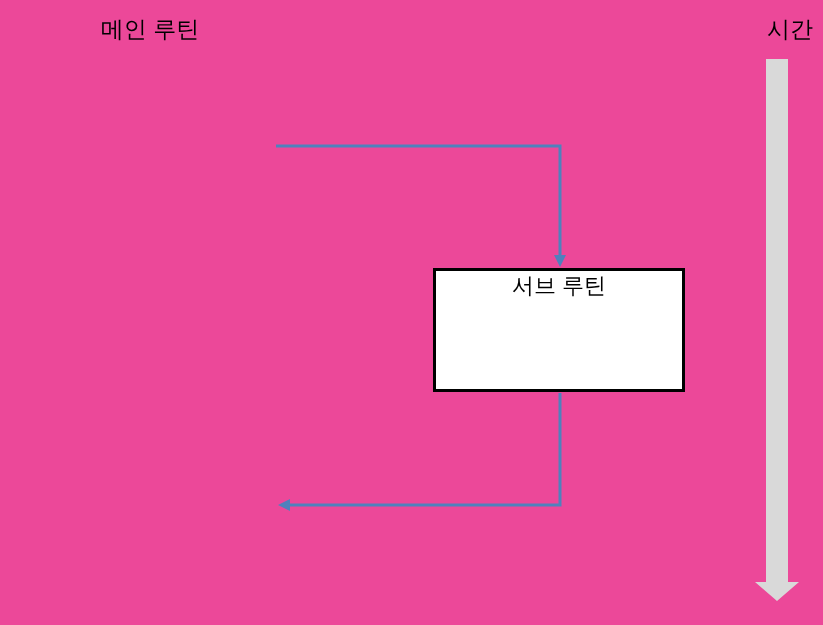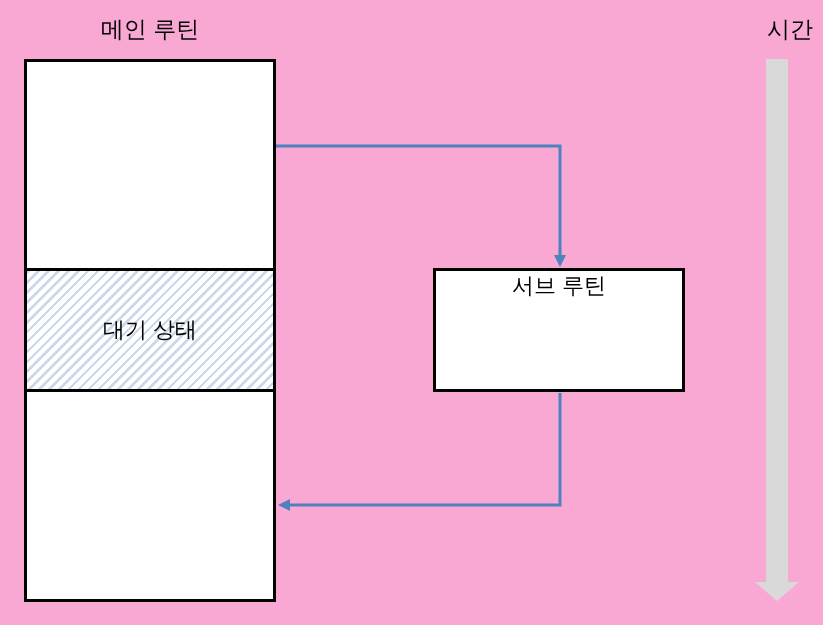--- a/index.html
+++ b/index.html
@@ -5,21 +5,21 @@
   html, body { margin: 0; padding: 0; }
   body {
     width: 823px; height: 625px;
     background: #ffffff;
     font-family: "Liberation Sans", sans-serif;
     color: var(--text, #000);
   }
   .canvas {
     position: relative;
     width: 823px; height: 625px;
-    background: #f9a8d4;
+    background: #ec4899;
     overflow: hidden;
   }
   .title {
     position: absolute;
     top: 13px;
     font-size: 23px;
     line-height: 32px;
     text-align: center;
     color: var(--text, #000);
     white-space: nowrap;
@@ -91,27 +91,20 @@
 </style>
 </head>
 <body>
 
 <div class="canvas">
 
   <div class="title main-title">메인 루틴</div>
 
   <div class="title time-title">시간</div>
 
-  <div class="main-box">
-    <div class="segment top"></div>
-    <div class="waiting-band">
-      <span class="box-label">대기 상태</span>
-    </div>
-    <div class="segment bottom"></div>
-  </div>
 
   <div class="sub-box">
     <span class="box-label">서브 루틴</span>
   </div>
 
   <svg class="overlay" width="823" height="625" viewBox="0 0 823 625">
     <defs>
       <marker id="arrowhead" markerUnits="userSpaceOnUse" markerWidth="14" markerHeight="14" refX="4" refY="6" orient="auto">
         <path d="M0,0 L12,6 L0,12 Z"></path>
       </marker>

